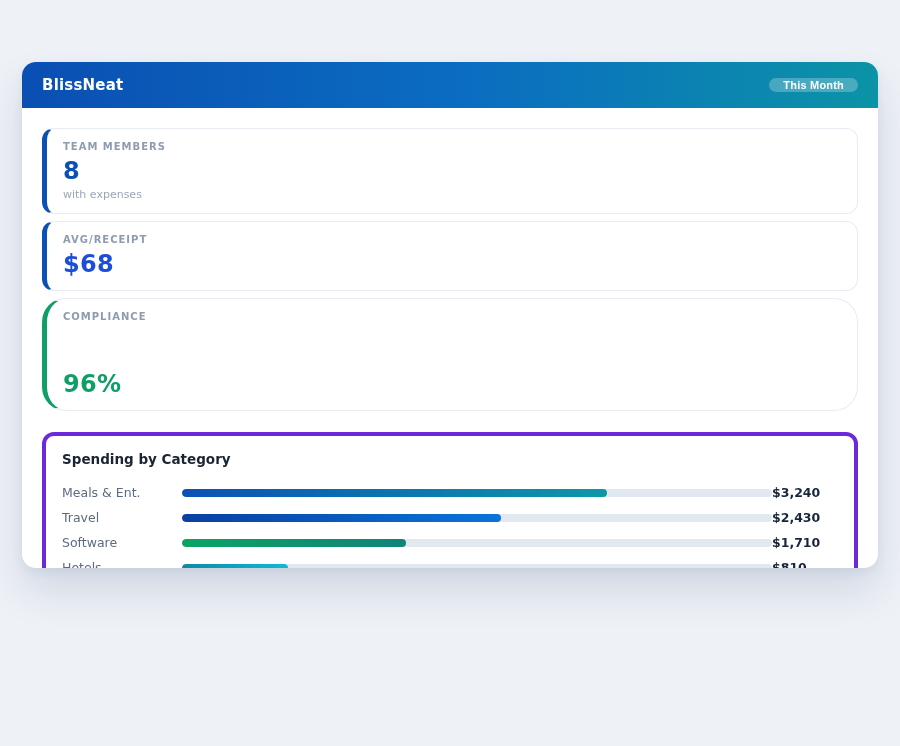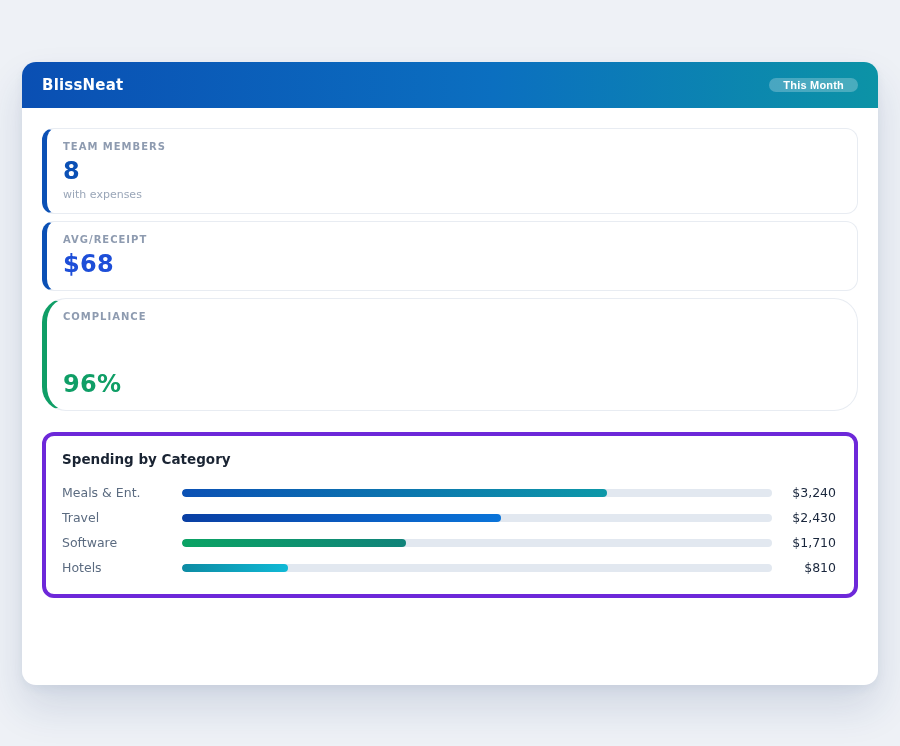--- a/index.html
+++ b/index.html
@@ -6,21 +6,21 @@
   html, body { width: 900px; height: 746px; }
   body {
     background: #eef1f6;
     font-family: "DejaVu Sans", "Liberation Sans", sans-serif;
     overflow: hidden;
     position: relative;
   }
   .app-card {
     position: absolute;
     left: 22px; top: 62px;
-    width: 856px; height: 623px;
+    width: 856px; height: 506px;
     background: #ffffff;
     border-radius: 14px;
     box-shadow: 0 22px 40px rgba(30, 60, 110, 0.14), 0 4px 10px rgba(30, 60, 110, 0.06);
     overflow: hidden;
   }
   .app-header {
     height: 46px;
     background: linear-gradient(90deg, #0a4fb3 0%, #0b6fc0 55%, #0c93a6 100%);
     display: flex;
     align-items: center;
@@ -104,23 +104,22 @@
     overflow: hidden;
     position: relative;
   }
   .bar-fill {
     height: 100%;
     border-radius: 4px;
   }
   .chart-row-value {
     width: 64px;
     flex: 0 0 64px;
-    text-align: right;
     font-size: 12.5px;
-    font-weight: normal;
+    font-weight: bold;
     color: #19263c;
   }
 </style>
 </head>
 <body>
 
 <div class="app-card">
 
   <div class="app-header">
     <div class="app-title">BlissNeat</div>

